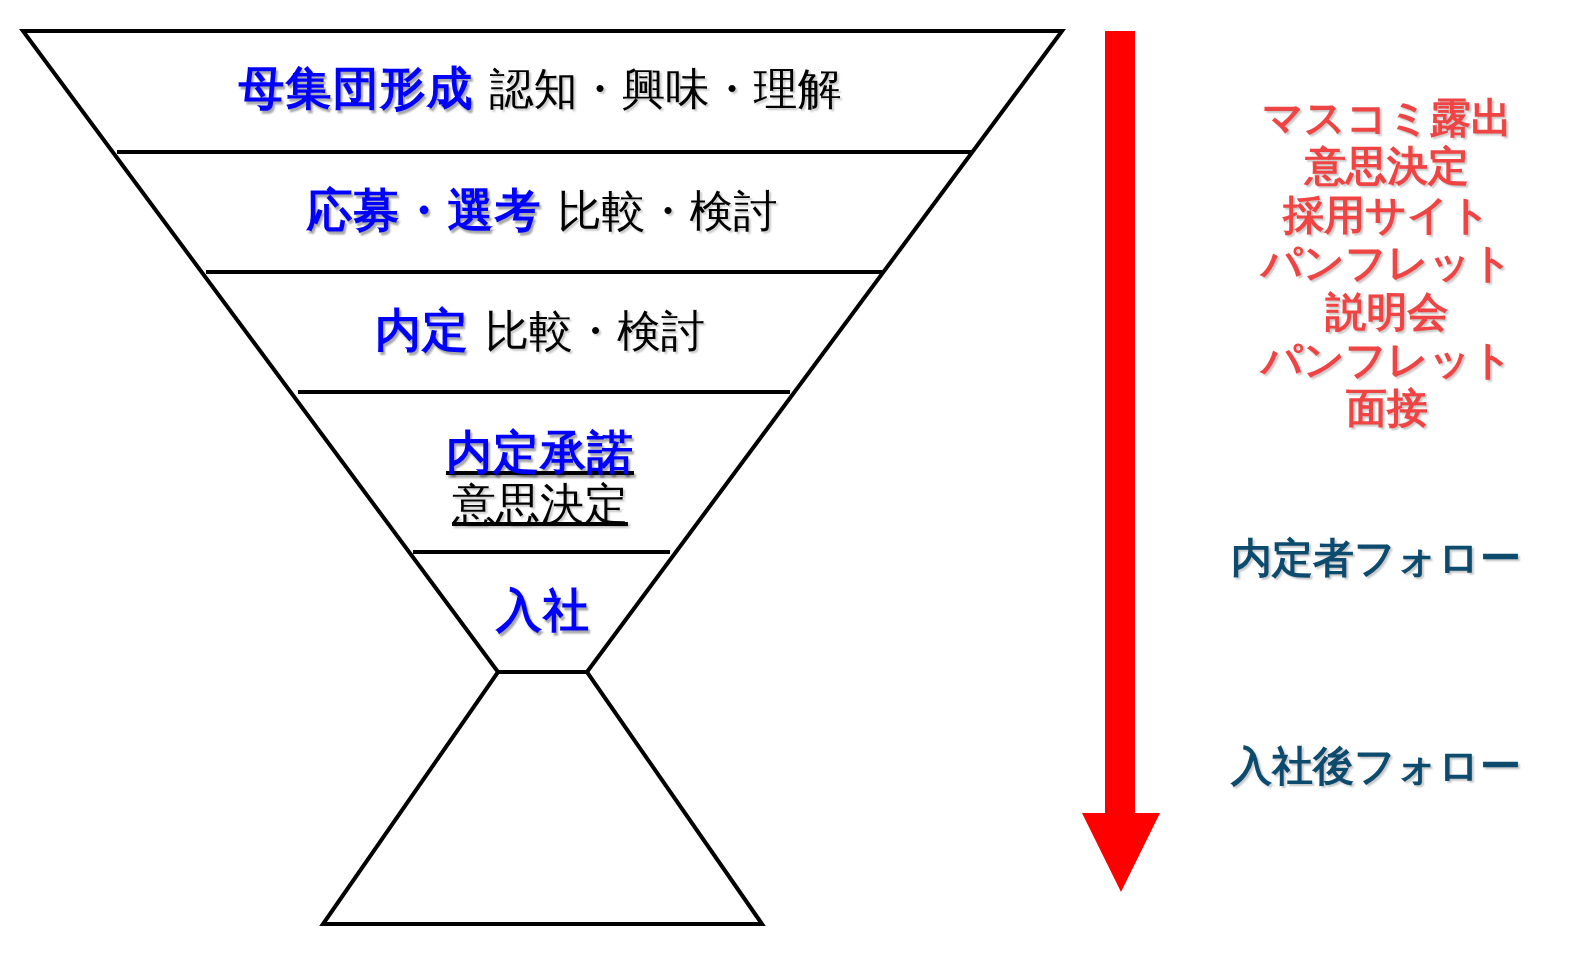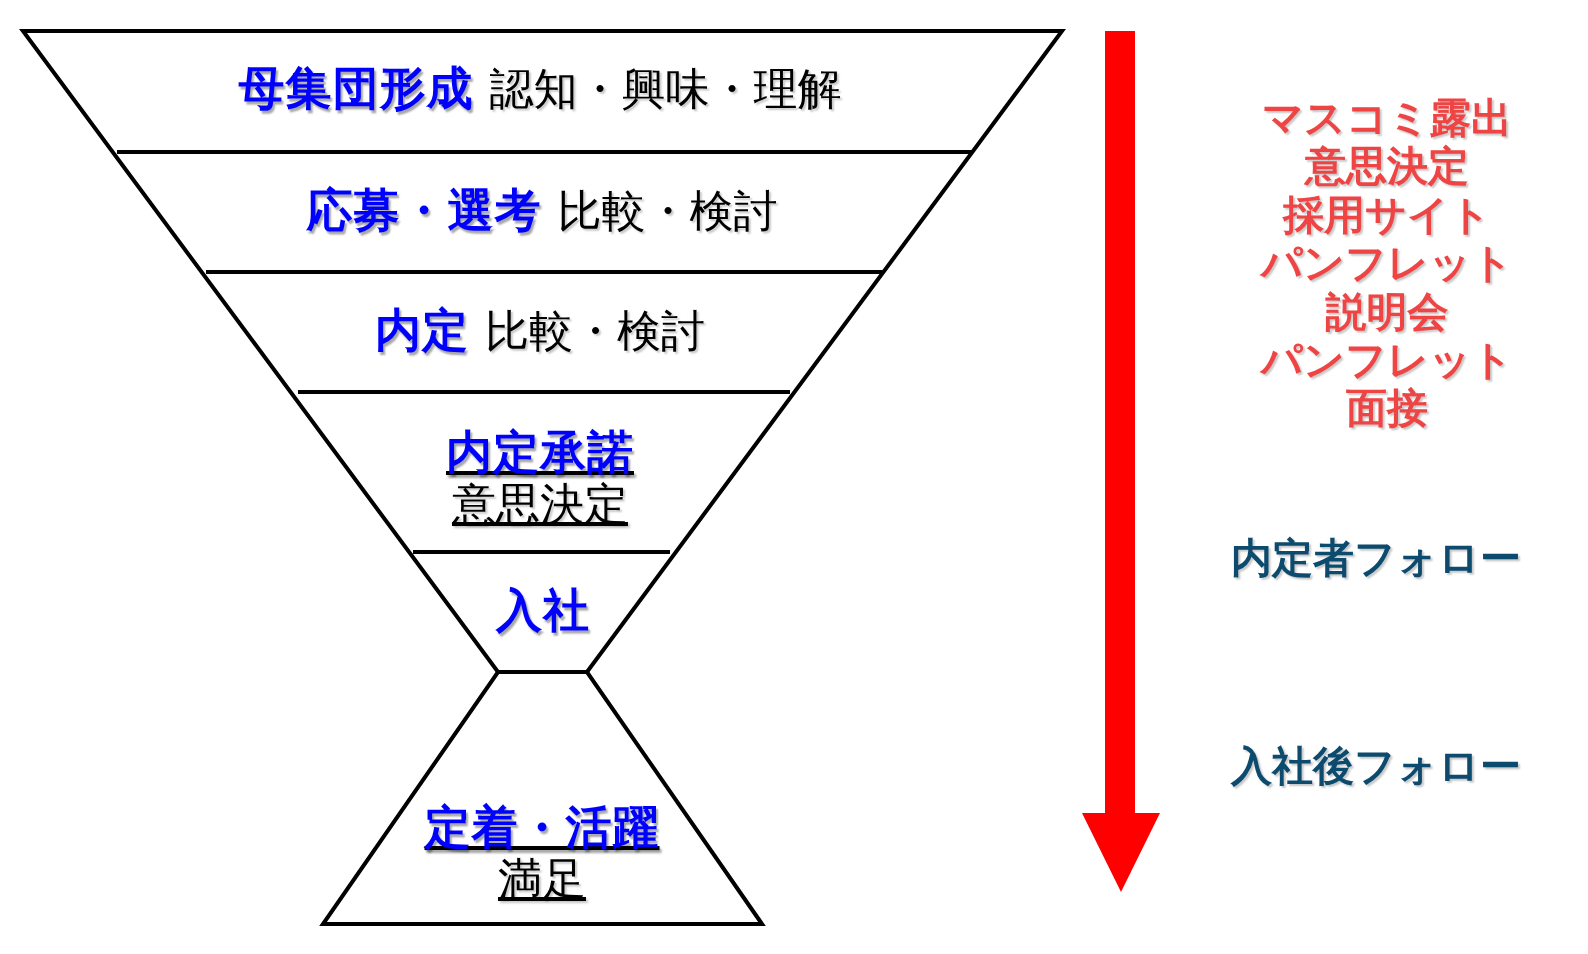--- a/index.html
+++ b/index.html
@@ -103,24 +103,20 @@
 
   <div class="stage-row stacked" style="left:540px;top:426px;">
     <span class="line stage-name">内定承諾</span>
     <span class="line stage-detail">意思決定</span>
   </div>
 
   <div class="stage-row" style="left:543px;top:584px;">
     <span class="stage-name">入社</span>
   </div>
 
-  <div class="stage-row stacked" style="left:542px;top:801px;">
-    <span class="line stage-name">定着・活躍</span>
-    <span class="line stage-detail">満足</span>
-  </div>
 
   <div class="channels">
       <div>マスコミ露出</div>
       <div>意思決定</div>
       <div>採用サイト</div>
       <div>パンフレット</div>
       <div>説明会</div>
       <div>パンフレット</div>
       <div>面接</div>
     </div>

